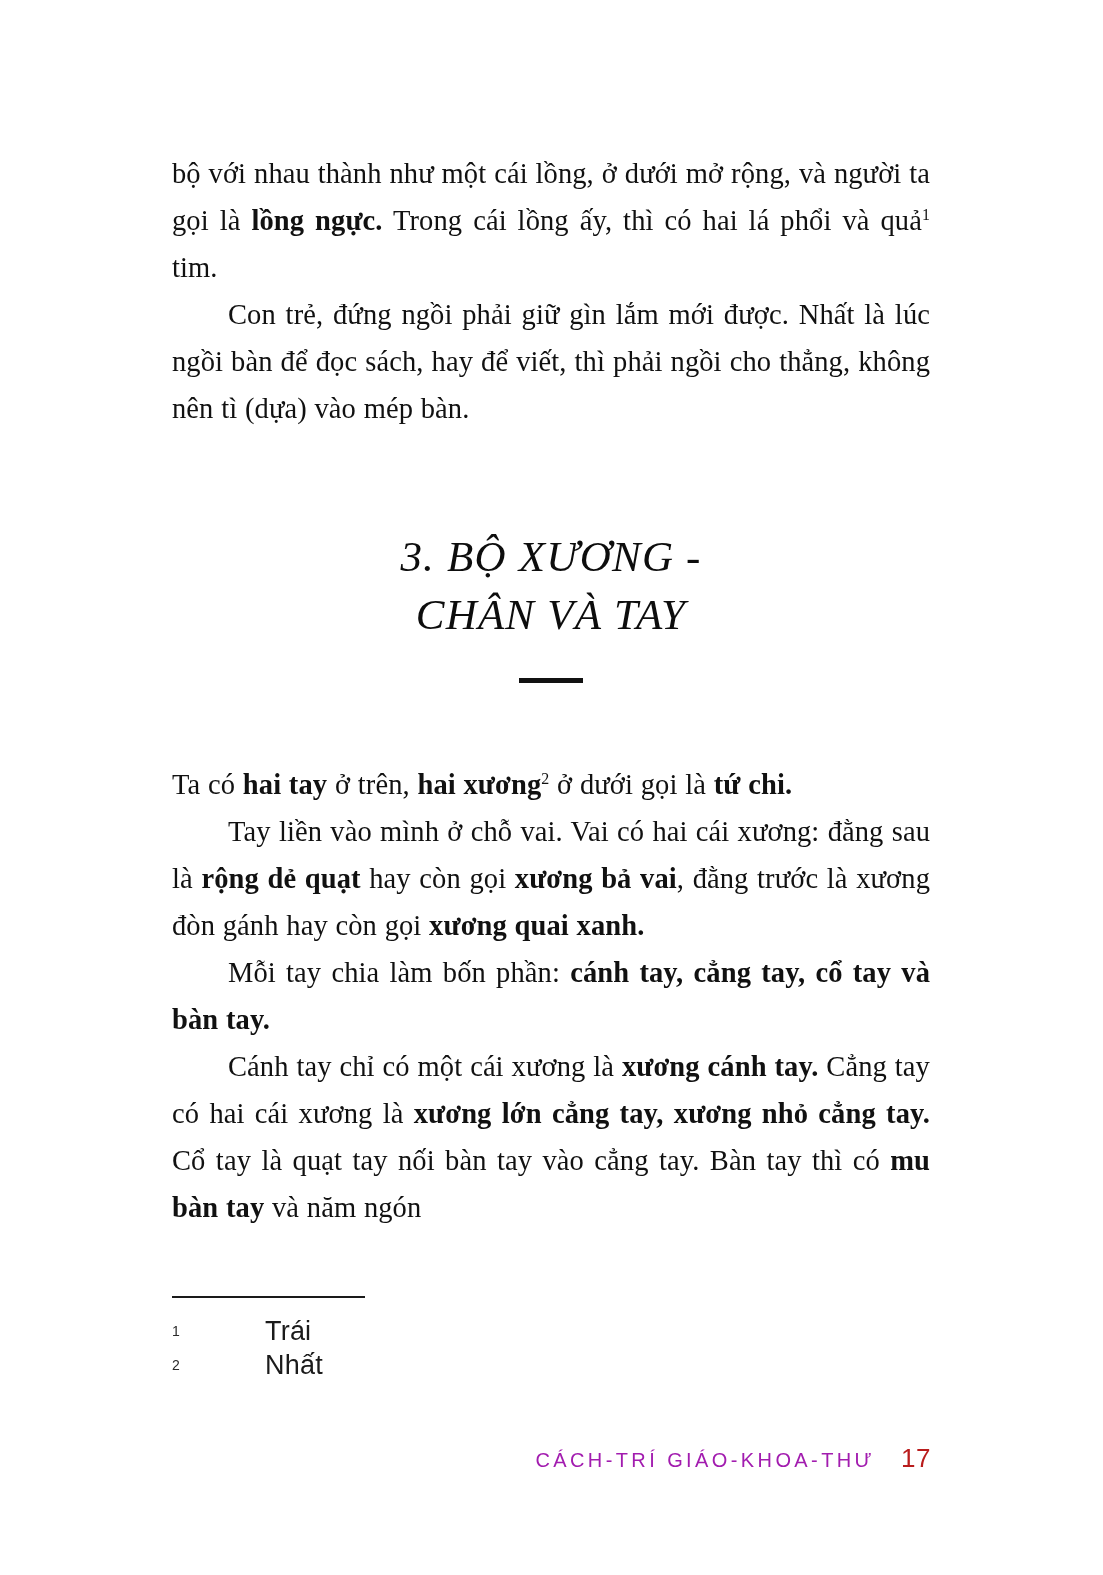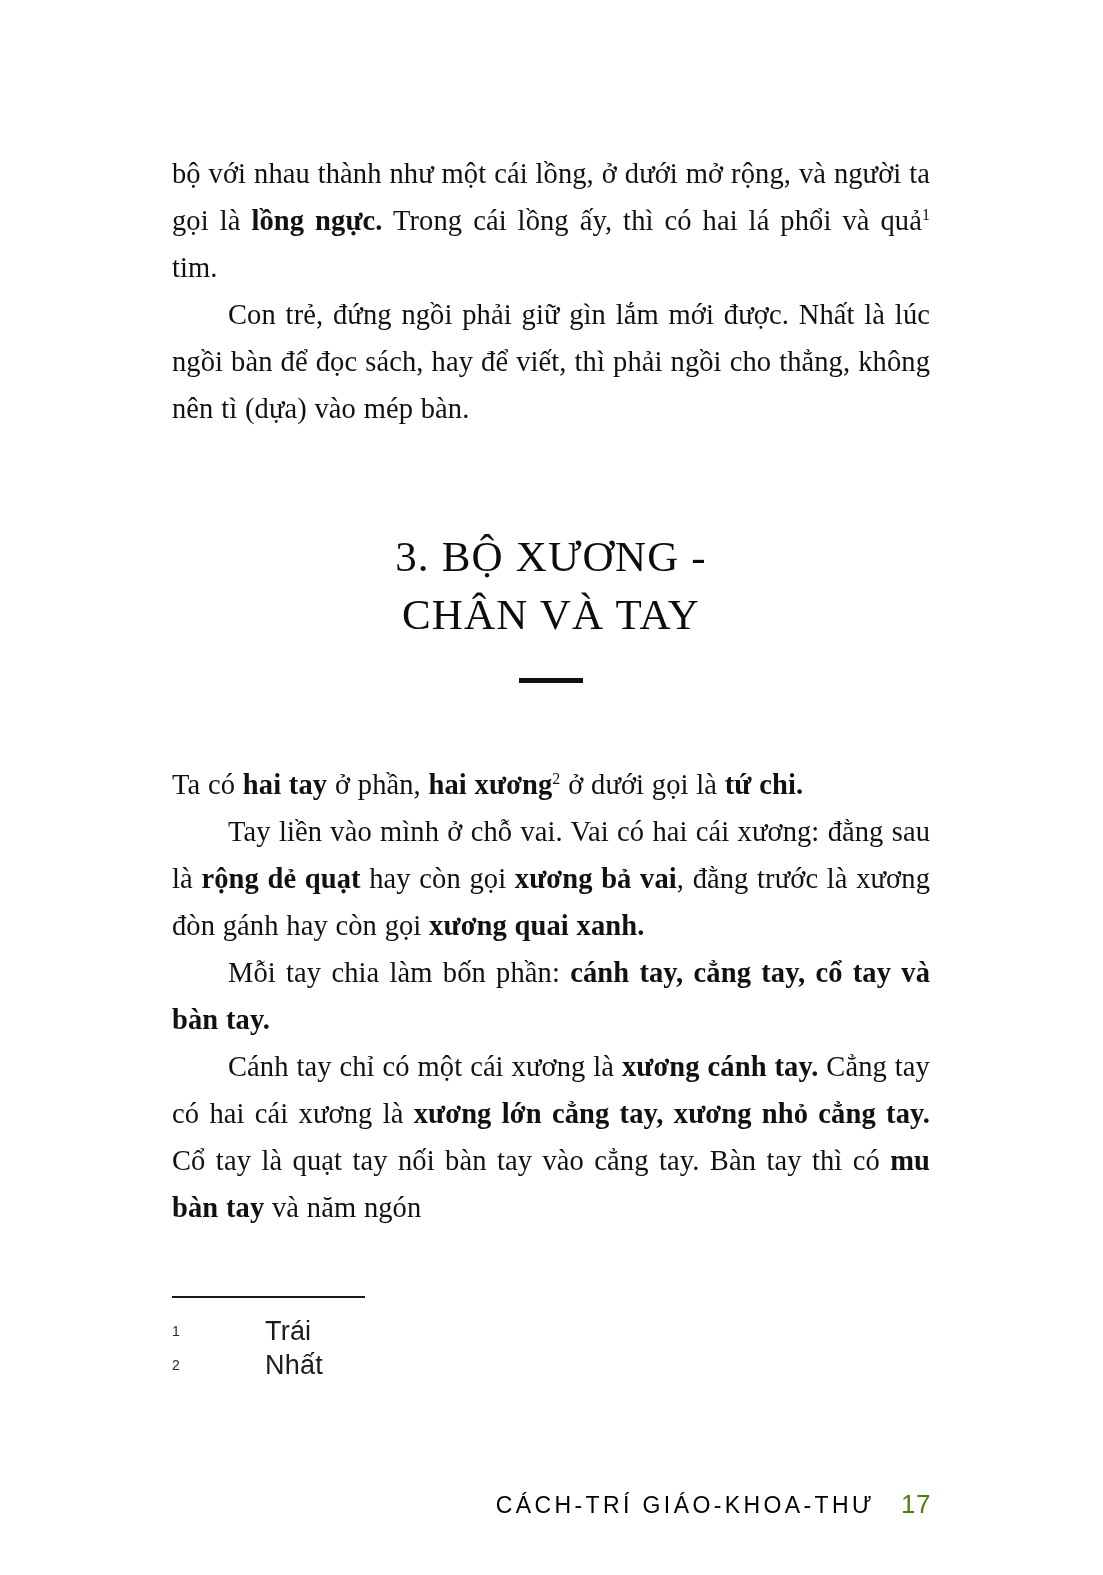--- a/index.html
+++ b/index.html
@@ -64,20 +64,21 @@
   }
   .heading {
     font-size: 43px;
     line-height: 58px;
     font-weight: 400;
     letter-spacing: 1.2px;
     color: #0d0d0d;
     margin: 0;
     text-align: center;
     font-family: "Liberation Serif", "DejaVu Serif", serif;
+    font-style: italic;
   }
   .heading-rule {
     width: 64px;
     height: 5px;
     background: #111111;
     margin: 34px auto 0 auto;
   }
 
   
   .footnotes {
@@ -118,31 +119,30 @@
     position: absolute;
     left: 0;
     top: 1443px;
     width: 931px;
     display: flex;
     justify-content: flex-end;
     align-items: baseline;
     font-family: "Liberation Sans", "DejaVu Sans", sans-serif;
   }
   .footer-title {
-    font-size: 23px;
+    font-size: 20px;
     letter-spacing: 3.4px;
-    color: #000000;
+    color: #a21caf;
     text-transform: uppercase;
   }
   .footer-page {
     font-size: 26px;
-    color: #4d7c0f;
+    color: #b91c1c;
     margin-left: 26px;
     letter-spacing: 0.5px;
-    margin-top: 46px;
   }
 
   .sp-top-1 { height: 96px; }
   .sp-after-head { height: 78px; }
 </style>
 </head>
 <body>
 
 <div class="page">
 
@@ -155,21 +155,21 @@
     <div class="sp-top-1"></div>
 
     <div class="heading-block">
       <div class="heading">3. BỘ XƯƠNG -</div>
       <div class="heading">CHÂN VÀ TAY</div>
       <div class="heading-rule"></div>
     </div>
 
     <div class="sp-after-head"></div>
 
-    <p class="para"><span>Ta có </span><b>hai tay</b><span> ở phần, </span><b>hai xương</b><sup>2</sup><span> ở dưới gọi là </span><b>tứ chi.</b></p>
+    <p class="para"><span>Ta có </span><b>hai tay</b><span> ở trên, </span><b>hai xương</b><sup>2</sup><span> ở dưới gọi là </span><b>tứ chi.</b></p>
 
     <p class="para indent"><span>Tay liền vào mình ở chỗ vai. Vai có hai cái xương: đằng sau là </span><b>rộng dẻ quạt</b><span> hay còn gọi </span><b>xương bả vai</b><span>, đằng trước là xương đòn gánh hay còn gọi </span><b>xương quai xanh.</b></p>
 
     <p class="para indent"><span>Mỗi tay chia làm bốn phần: </span><b>cánh tay, cẳng tay, cổ tay và bàn tay.</b></p>
 
     <p class="para indent"><span>Cánh tay chỉ có một cái xương là </span><b>xương cánh tay.</b><span> Cẳng tay có hai cái xương là </span><b>xương lớn cẳng tay, xương nhỏ cẳng tay.</b><span> Cổ tay là quạt tay nối bàn tay vào cẳng tay. Bàn tay thì có </span><b>mu bàn tay</b><span> và năm ngón</span></p>
 
   </div>
 
   <div class="footnotes">

